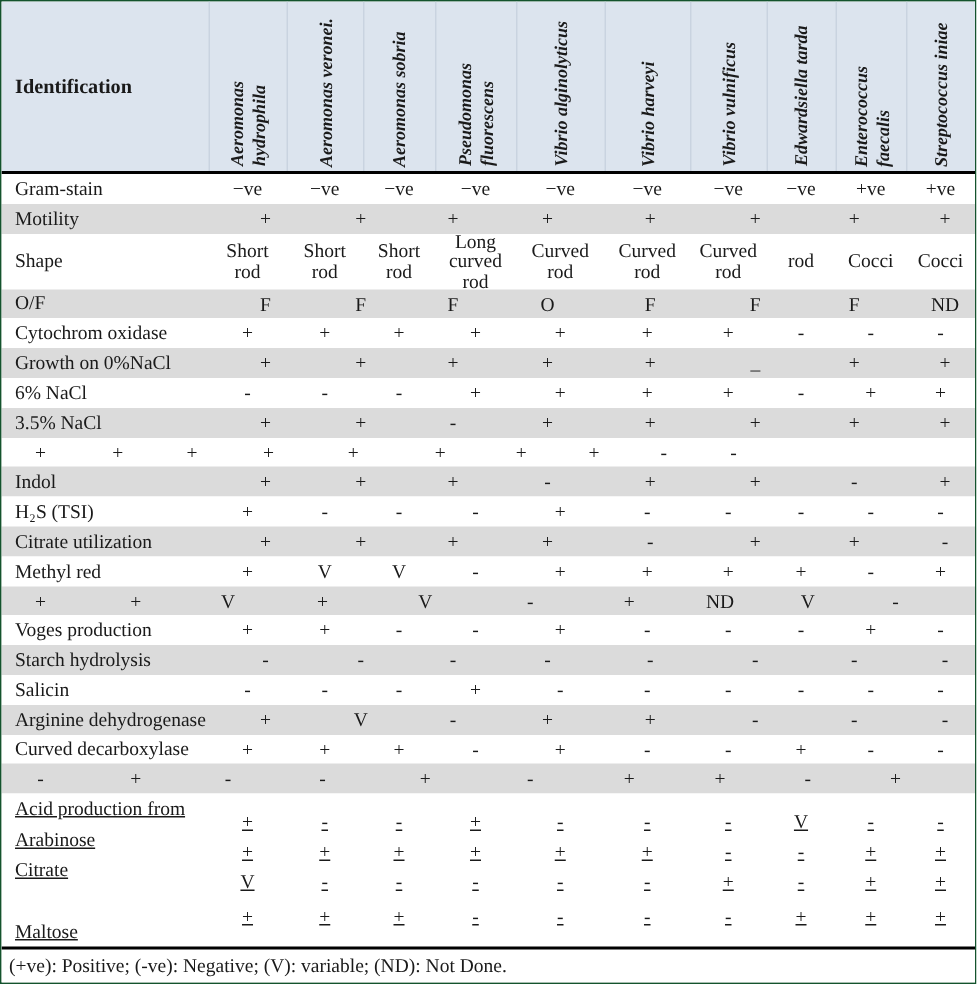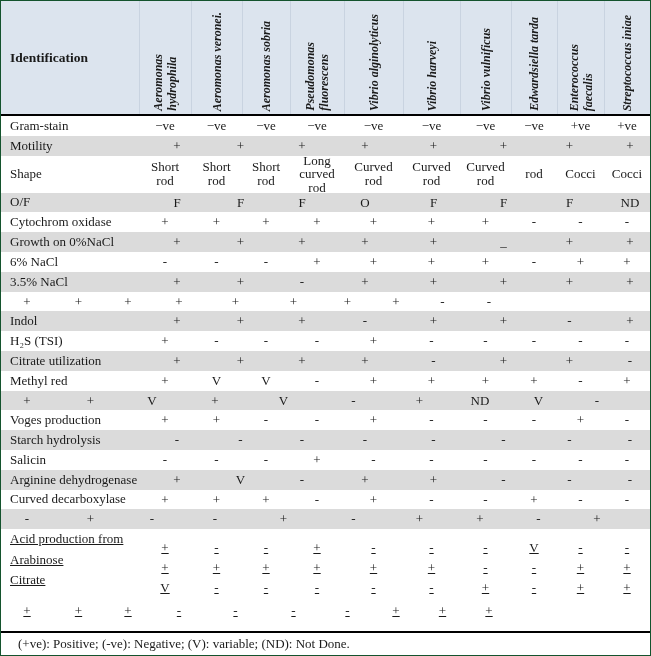--- a/index.html
+++ b/index.html
@@ -68,21 +68,21 @@
   
   .c0 { width: 52px; } .c1 { width: 51px; } .c2 { width: 48px; }
   .c3 { width: 54px; } .c4 { width: 59px; } .c5 { width: 57px; }
   .c6 { width: 51px; } .c7 { width: 46px; } .c8 { width: 47px; }
   .c9 { width: 46px; }
   
   .tfoot {
     flex: 1;
     border-top: 2px solid #000;
     display: flex; align-items: center;
-    padding-left: 17px;
+    padding-left: 5px;
     font-size: 13px;
     background: #fff;
   }
 </style>
 </head>
 <body>
 
 <div class="frame">
   <div class="thead">
     <div class="id-cell">Identification</div>
@@ -432,20 +432,21 @@
         <div class="cell c2"></div>
         <div class="cell c3"></div>
         <div class="cell c4"></div>
         <div class="cell c5"></div>
         <div class="cell c6"></div>
         <div class="cell c7"></div>
         <div class="cell c8"></div>
         <div class="cell c9"></div>
       </div>
       <div class="row bottom up">
+        <div class="label">Maltose</div>
         <div class="cell c0">+</div>
         <div class="cell c1">+</div>
         <div class="cell c2">+</div>
         <div class="cell c3">-</div>
         <div class="cell c4">-</div>
         <div class="cell c5">-</div>
         <div class="cell c6">-</div>
         <div class="cell c7">+</div>
         <div class="cell c8">+</div>
         <div class="cell c9">+</div>

